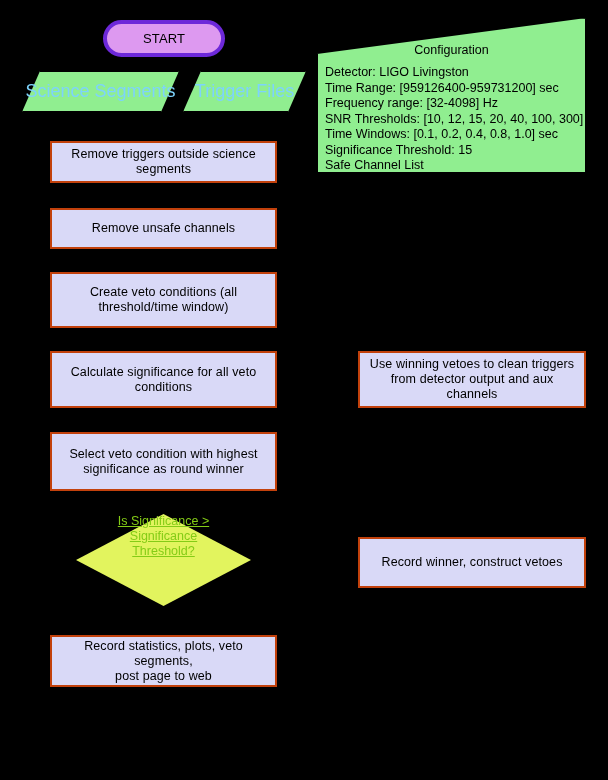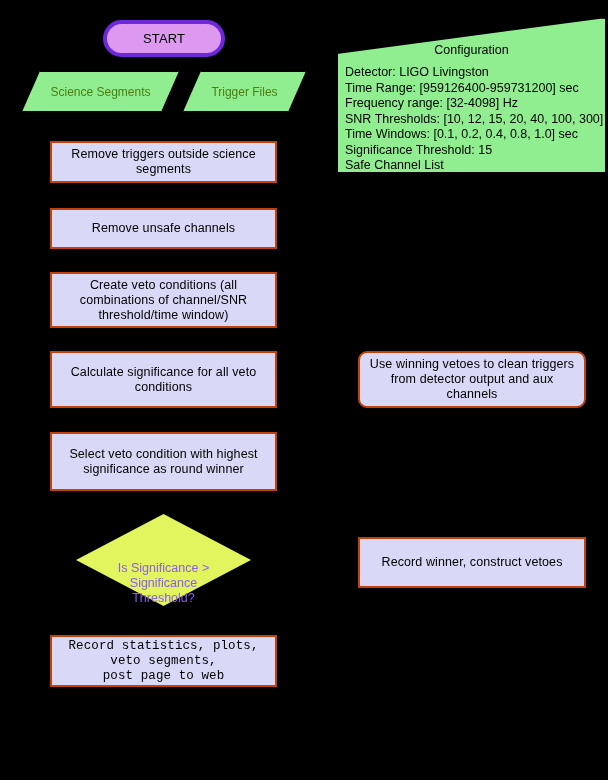--- a/index.html
+++ b/index.html
@@ -56,47 +56,48 @@
     border: 1px solid #000000;
     -webkit-clip-path: polygon(18px 0, 100% 0, calc(100% - 18px) 100%, 0 100%);
     clip-path: polygon(18px 0, 100% 0, calc(100% - 18px) 100%, 0 100%);
   }
   .para-label {
     position: absolute;
     inset: 0;
     display: flex;
     align-items: center;
     justify-content: center;
-    font-size: 12px;
-    color: #4d7c0f;
+    font-size: 18px;
+    color: #7dd3fc;
   }
 
   
   .diamond-wrap { position: absolute; }
   .diamond-shape {
     position: absolute;
     inset: 0;
     background: #e2f45e;
     -webkit-clip-path: polygon(50% 0, 100% 50%, 50% 100%, 0 50%);
     clip-path: polygon(50% 0, 100% 50%, 50% 100%, 0 50%);
   }
   .diamond-label {
     position: absolute;
     inset: 0;
     display: flex;
-    align-items: flex-end;
+    align-items: flex-start;
     justify-content: center;
     text-align: center;
     font-size: 12.5px;
     line-height: 15px;
-    color: #8b5cf6;
-  }
-
-  
-  .config-wrap { position: absolute; margin-left: 20px; }
+    color: #84cc16;
+    text-decoration: underline;
+  }
+
+  
+  .config-wrap { position: absolute; }
   .config-shape {
     position: absolute;
     inset: 0;
     background: #90ee90;
     border: 1px solid #000000;
     -webkit-clip-path: polygon(0 36px, 100% 0, 100% 100%, 0 100%);
     clip-path: polygon(0 36px, 100% 0, 100% 100%, 0 100%);
   }
   .config-inner {
     position: absolute;
@@ -164,33 +165,32 @@
 
   <div class="node process" style="left:50px; top:208px; width:227px; height:41px;">
     <div class="txt">
       <div>Remove unsafe channels</div>
     </div>
   </div>
 
   <div class="node process" style="left:50px; top:272px; width:227px; height:56px;">
     <div class="txt">
       <div>Create veto conditions (all</div>
-      <div>combinations of channel/SNR</div>
       <div>threshold/time window)</div>
     </div>
   </div>
 
   <div class="node process" style="left:50px; top:351px; width:227px; height:57px;">
     <div class="txt">
       <div>Calculate significance for all veto</div>
       <div>conditions</div>
     </div>
   </div>
 
-  <div class="node process" style="left:358px; top:351px; width:228px; height:57px;border-radius:9px;">
+  <div class="node process" style="left:358px; top:351px; width:228px; height:57px;">
     <div class="txt">
       <div>Use winning vetoes to clean triggers</div>
       <div>from detector output and aux channels</div>
     </div>
   </div>
 
   <div class="node process" style="left:50px; top:432px; width:227px; height:59px;">
     <div class="txt">
       <div>Select veto condition with highest</div>
       <div>significance as round winner</div>
@@ -207,21 +207,21 @@
       </div>
     </div>
   </div>
 
   <div class="node process" style="left:358px; top:537px; width:228px; height:51px;">
     <div class="txt">
       <div>Record winner, construct vetoes</div>
     </div>
   </div>
 
-  <div class="node process" style="left:50px; top:635px; width:227px; height:52px;font-family:Liberation Mono, monospace;">
+  <div class="node process" style="left:50px; top:635px; width:227px; height:52px;">
     <div class="txt">
       <div>Record statistics, plots, veto segments,</div>
       <div>post page to web</div>
     </div>
   </div>
 
 
 </div>
 
 </body></html>

